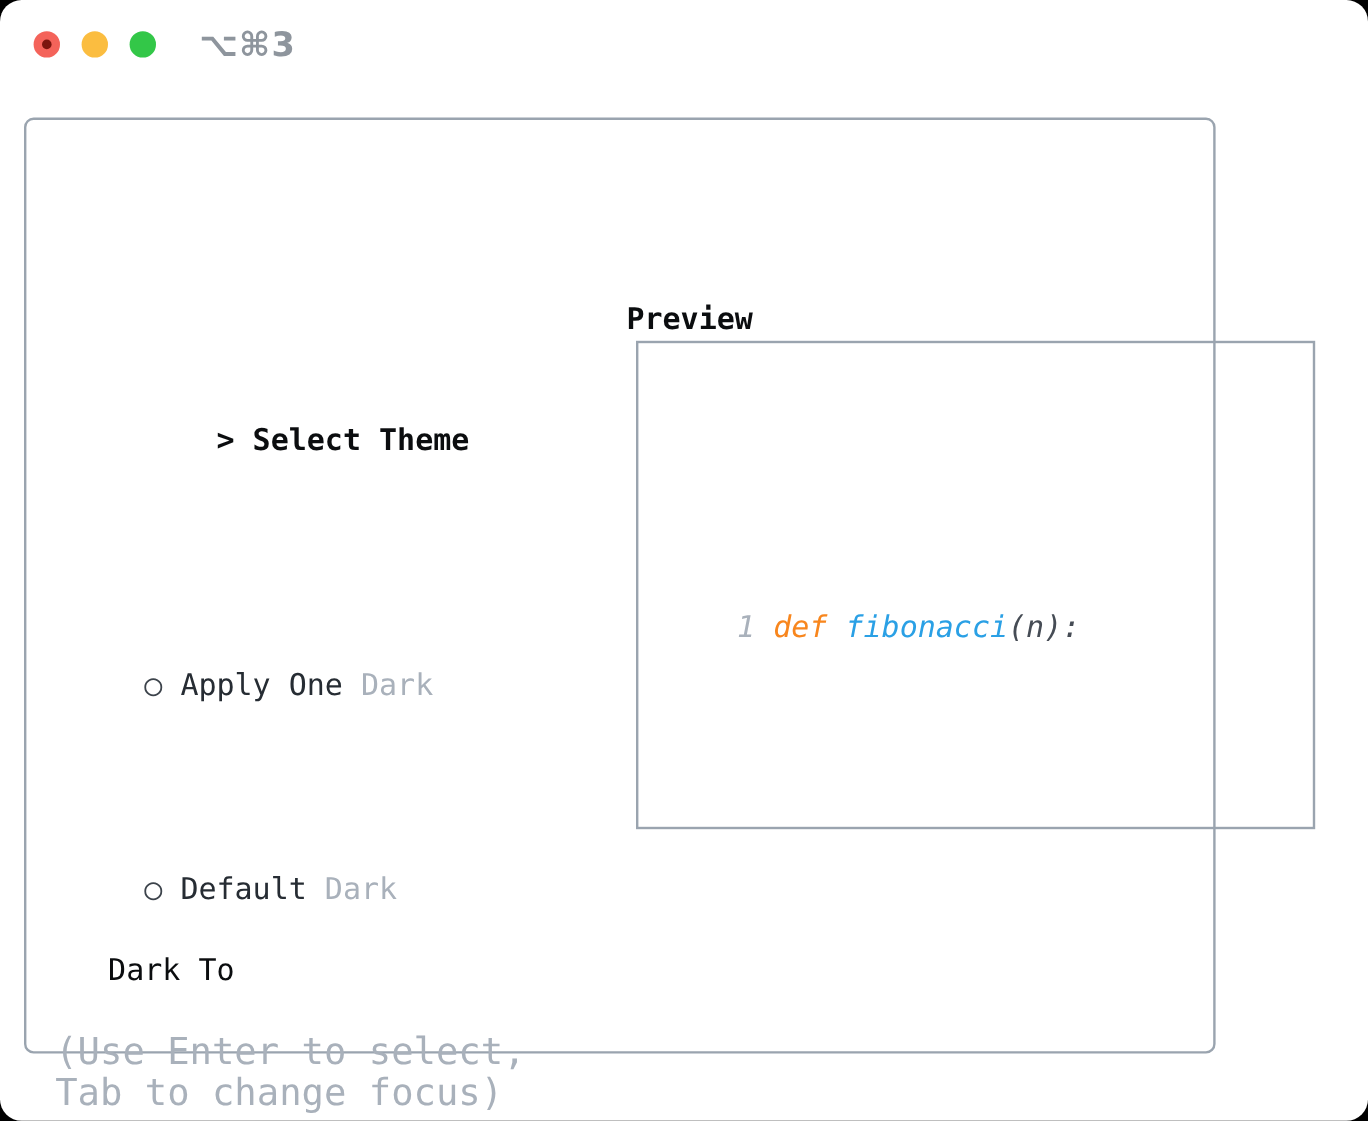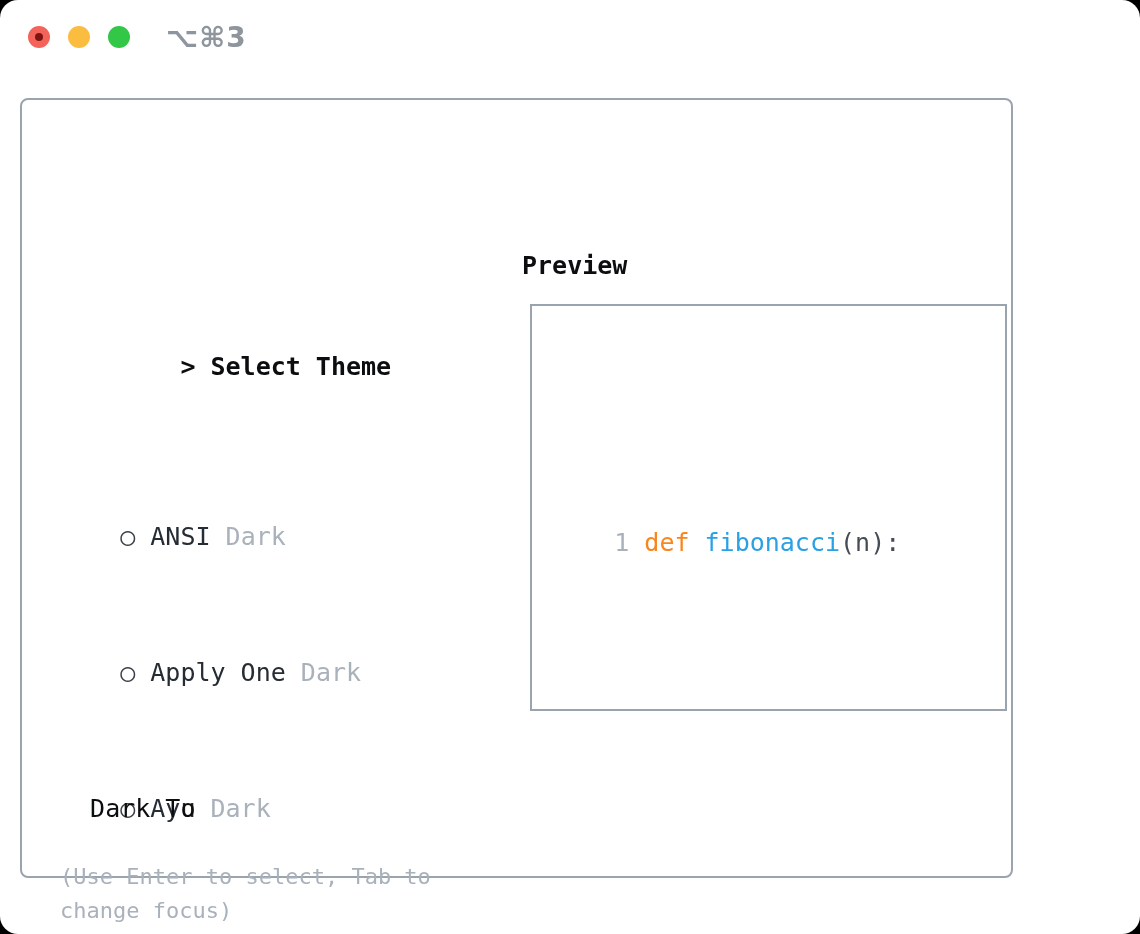--- a/index.html
+++ b/index.html
@@ -43,30 +43,31 @@
   .theme-list{position:absolute;left:38px;top:148px;}
   .row{height:34px;}
   .prompt,.radio{display:inline-block;width:2ch;}
   .hdr{font-weight:700;color:var(--header-black,#0b0d0f);}
   .theme-name{color:var(--text-dark,#262c33);}
   .variant{color:var(--muted-gray,#a9b1bb);margin-left:1ch;}
   .radio{color:var(--radio-ring,#3c434b);}
   .apply-block{position:absolute;left:38px;top:624px;}
   .apply-header{padding-left:2ch;color:var(--header-black,#0b0d0f);}
   .hint{
-    position:absolute;left:38px;top:760px;width:430px;
+    position:absolute;left:24px;top:760px;width:430px;
     color:var(--muted-gray,#a9b1bb);
-    font-size:22px;line-height:34px;white-space:normal;
+    font-size:31px;line-height:34px;white-space:normal;
   }
   
   .preview-header{position:absolute;left:500px;top:149px;font-weight:700;color:var(--header-black,#0b0d0f);}
   .preview-box{
-    position:absolute;left:508px;top:204px;width:477px;height:407px;
+    position:absolute;left:508px;top:184px;width:566px;height:407px;
     border:2px solid var(--border-gray,#9aa4af);box-sizing:border-box;
     overflow:hidden;
+    font-style:italic;
   }
   .code{position:absolute;left:22px;top:50px;}
   .line-number{color:var(--line-number,#a9b1bb);}
 </style>
 </head>
 <body>
 
 <div class="window">
 
   <div class="titlebar">
@@ -77,31 +78,25 @@
   </div>
 
   <div class="panel">
 
     <div class="theme-list mono">
       <div class="row hdr">
         <span class="prompt">&gt;</span><span>Select Theme</span>
       </div>
       
     
-  <div class="row">
-    <span class="radio">○</span><span class="theme-name">ANSI</span><span class="variant">Dark</span>
-  </div>
 
   <div class="row">
     <span class="radio">○</span><span class="theme-name">Apply One</span><span class="variant">Dark</span>
   </div>
 
-  <div class="row">
-    <span class="radio">○</span><span class="theme-name">Ayu</span><span class="variant">Dark</span>
-  </div>
 
   <div class="row">
     <span class="radio">○</span><span class="theme-name">Default</span><span class="variant">Dark</span>
   </div>
 
   
 
   
 
   

